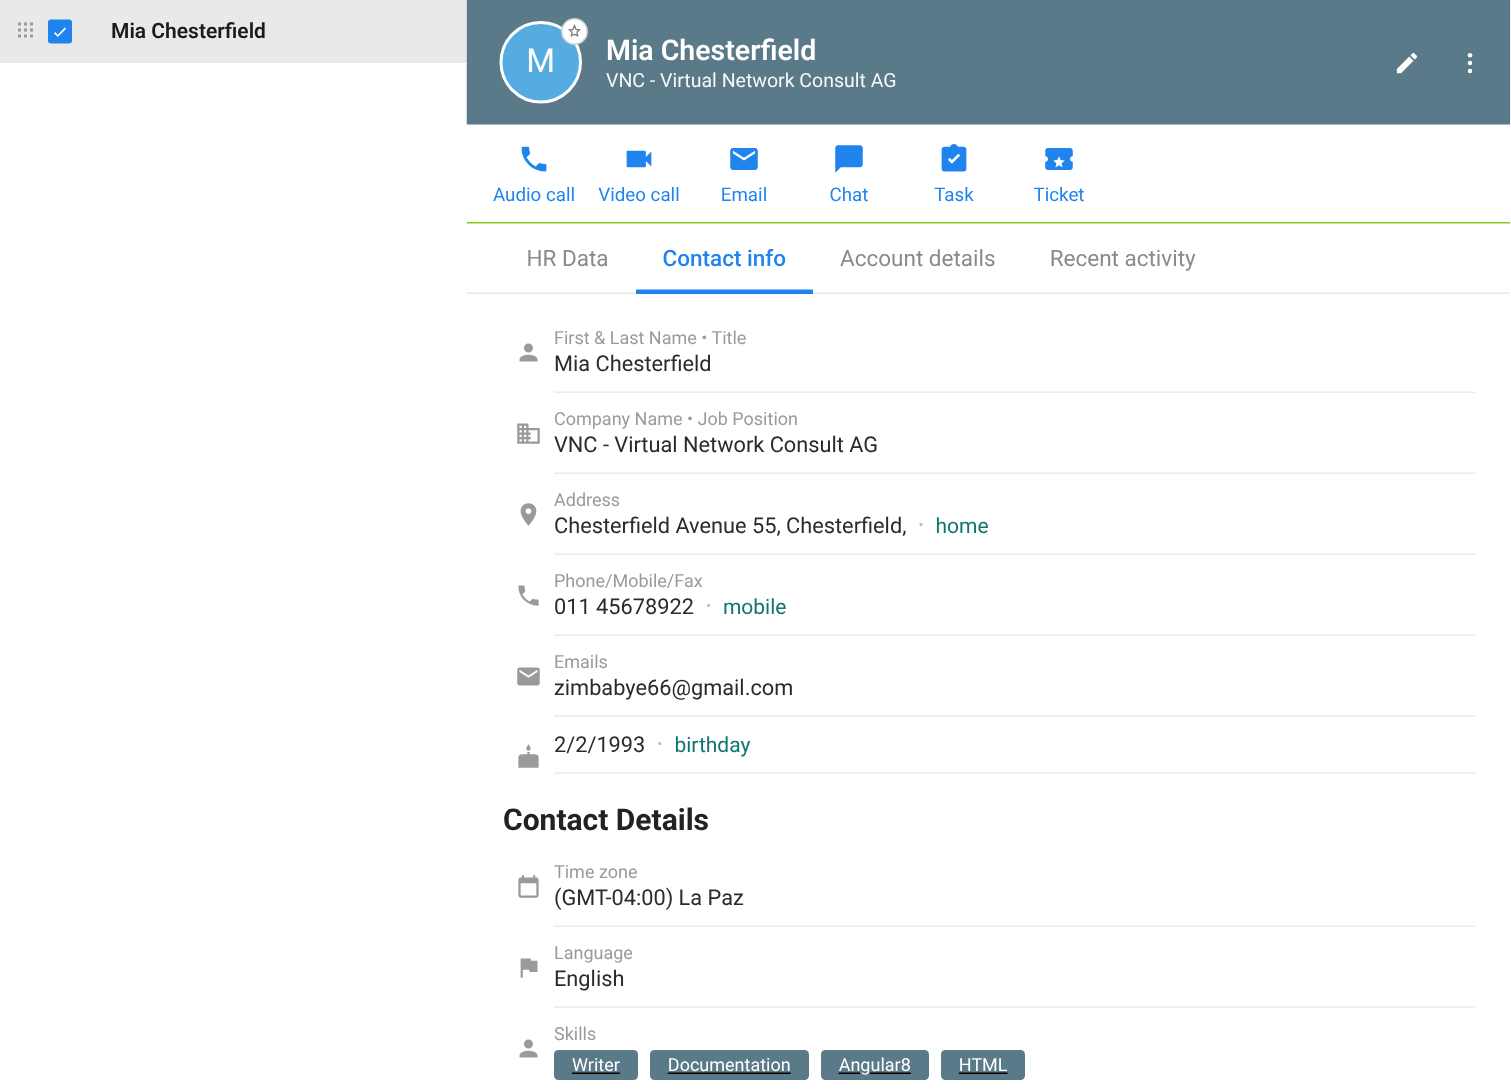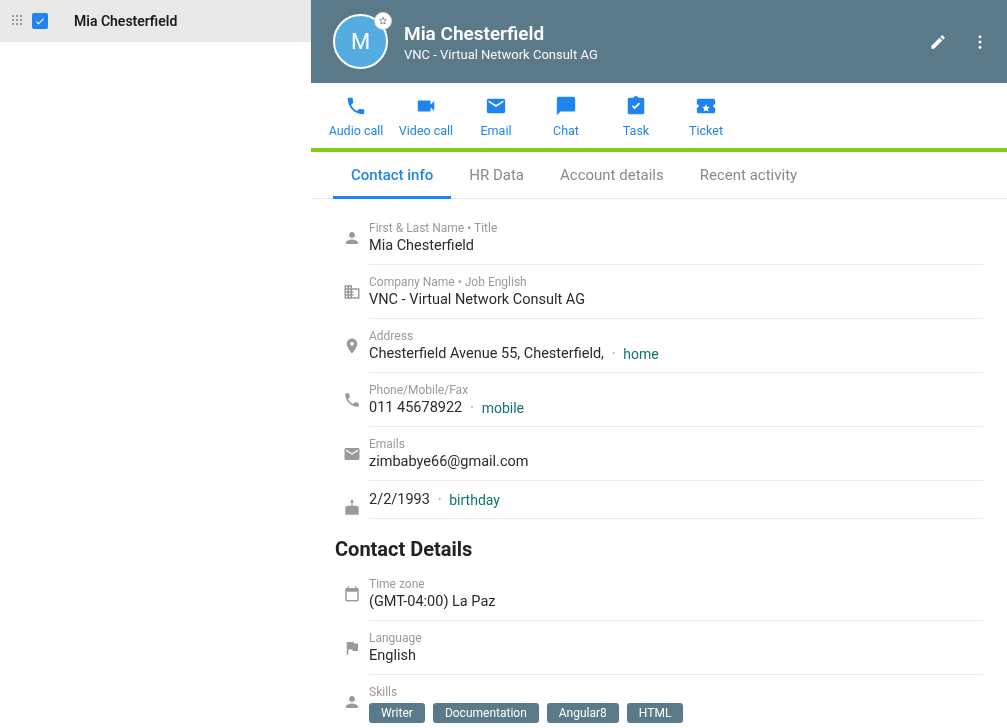--- a/index.html
+++ b/index.html
@@ -123,21 +123,21 @@
       transform: translateY(-50%);
       display: flex;
       align-items: center;
       gap: 24px;
     }
     .header-actions svg { width: 18px; height: 18px; fill: #fff; cursor: pointer; }
     
     .action-bar {
       display: flex;
       padding: 12px 10px 10px;
-      border-bottom: 4px solid #84cc16;
+      border-bottom: 1px solid #84cc16;
       text-align: right;
     }
     .action-btn {
       display: flex;
       flex-direction: column;
       align-items: center;
       width: 70px;
       cursor: pointer;
       gap: 6px;
     }
@@ -238,20 +238,21 @@
       font-size: 12px;
       padding: 3px 12px;
       border-radius: 3px;
       margin-right: 6px;
       margin-top: 2px;
     }
     .chips-row {
       display: flex;
       flex-wrap: wrap;
       gap: 2px;
+      text-decoration: underline;
     }
   </style>
 </head>
 <body>
 
 <div class="sidebar">
   <div class="list-item">
     <div class="drag-icon">
       <span></span>
         <span></span>
@@ -334,22 +335,22 @@
     </div>
     <div class="action-btn">
       <svg viewBox="0 0 24 24">
           <path d="M20 12c0-1.1.9-2 2-2V6c0-1.1-.9-2-2-2H4c-1.1 0-2 .9-2 2v4c1.1 0 2 .9 2 2s-.9 2-2 2v4c0 1.1.9 2 2 2h16c1.1 0 2-.9 2-2v-4c-1.1 0-2-.9-2-2zm-8 4.5l-2.6 1.6.7-3-2.3-2 3-.3L12 10l1.2 2.8 3 .3-2.3 2 .7 3L12 16.5z"></path>
         </svg>
       <span class="action-btn-label">Ticket</span>
     </div>
   </div>
 
   <div class="tabs">
+    <div class="tab"><span>HR Data</span></div>
     <div class="tab active"><span>Contact info</span></div>
-    <div class="tab"><span>HR Data</span></div>
     <div class="tab"><span>Account details</span></div>
     <div class="tab"><span>Recent activity</span></div>
   </div>
 
   <div class="content">
 
     <div class="field-row">
       <div class="field-icon">
           <svg viewBox="0 0 24 24">
             <path d="M12 12c2.2 0 4-1.8 4-4s-1.8-4-4-4-4 1.8-4 4 1.8 4 4 4zm0 2c-2.7 0-8 1.3-8 4v2h16v-2c0-2.7-5.3-4-8-4z"></path>
@@ -363,21 +364,21 @@
       </div>
     </div>
 
     <div class="field-row">
       <div class="field-icon">
           <svg viewBox="0 0 24 24">
             <path d="M12 7V3H2v18h20V7H12zM6 19H4v-2h2v2zm0-4H4v-2h2v2zm0-4H4V9h2v2zm0-4H4V5h2v2zm4 12H8v-2h2v2zm0-4H8v-2h2v2zm0-4H8V9h2v2zm0-4H8V5h2v2zm10 12h-8v-2h2v-2h-2v-2h2v-2h-2V9h8v10z"></path>
           </svg>
         </div>
       <div class="field-body">
-        <div class="field-label">Company Name • Job English</div>
+        <div class="field-label">Company Name • Job Position</div>
         <div class="field-value">
             <span>VNC - Virtual Network Consult AG</span>
           </div>
       </div>
     </div>
 
     <div class="field-row">
       <div class="field-icon">
           <svg viewBox="0 0 24 24">
             <path d="M12 2C8.1 2 5 5.1 5 9c0 5.3 7 13 7 13s7-7.7 7-13c0-3.9-3.1-7-7-7zm0 9.5c-1.4 0-2.5-1.1-2.5-2.5S10.6 6.5 12 6.5s2.5 1.1 2.5 2.5S13.4 11.5 12 11.5z"></path>

